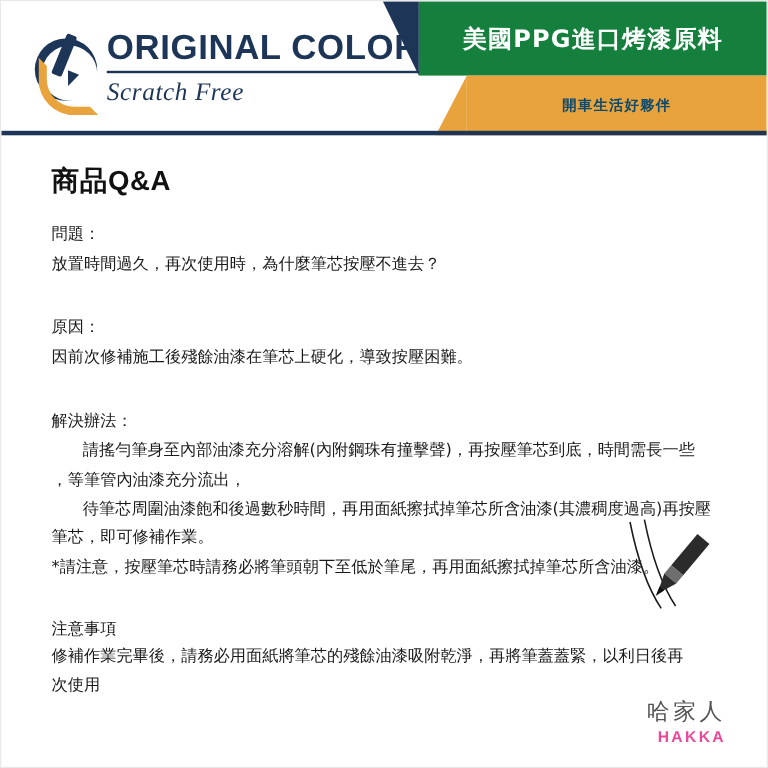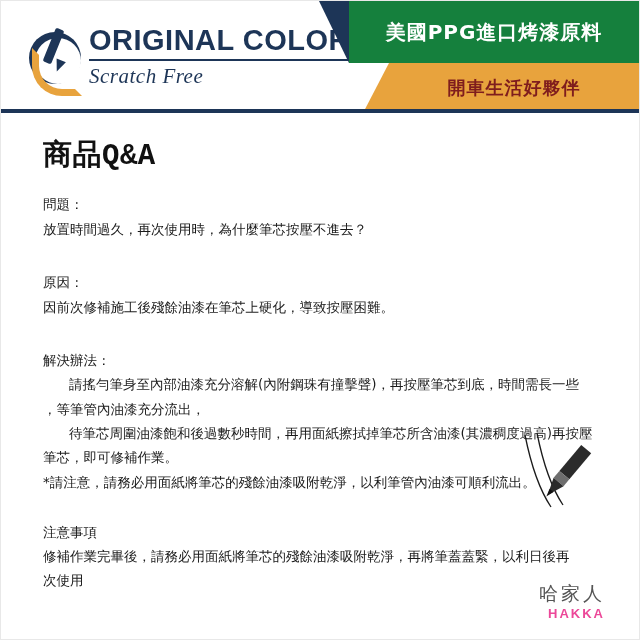--- a/index.html
+++ b/index.html
@@ -183,43 +183,43 @@
     left: -26px;
     top: 0;
     width: 0;
     height: 0;
     border-bottom: 50px solid #e8a33d;
     border-left: 26px solid transparent;
   }
   .band-orange-text {
     font-family: "DejaVu Sans", sans-serif;
     font-weight: bold;
-    font-size: 18px;
-    color: #7f1d1d;
+    font-size: 12px;
+    color: #0c4a6e;
     letter-spacing: 1px;
   }
   .header-divider {
     position: absolute;
     left: 0;
     bottom: 0;
     width: 100%;
     height: 4px;
     background: #1d3557;
   }
 
   
   .content {
     position: relative;
     padding: 22px 38px 0 42px;
     box-sizing: border-box;
   }
   .doc-title {
-    font-family: Liberation Mono, monospace;
-    font-weight: bold;
-    font-size: 29px;
+    font-family: Liberation Sans, sans-serif;
+    font-weight: bold;
+    font-size: 23px;
     color: #111111;
     letter-spacing: 0.5px;
     margin: 0 0 18px 0;
   }
   .block {
     margin-bottom: 16px;
   }
   .lbl {
     font-family: "DejaVu Sans", sans-serif;
     font-size: 13.5px;
@@ -334,21 +334,21 @@
     </div>
 
     <div class="gap-lg"></div>
 
     <div class="block solution-block">
       <p class="lbl">解決辦法：</p>
       <p class="ln indent">請搖勻筆身至內部油漆充分溶解(內附鋼珠有撞擊聲)，再按壓筆芯到底，時間需長一些</p>
       <p class="ln">，等筆管內油漆充分流出，</p>
       <p class="ln indent">待筆芯周圍油漆飽和後過數秒時間，再用面紙擦拭掉筆芯所含油漆(其濃稠度過高)再按壓</p>
       <p class="ln">筆芯，即可修補作業。</p>
-      <p class="ln">*請注意，請務必用面紙將筆芯的殘餘油漆吸附乾淨，以利筆管內油漆可順利流出。</p>
+      <p class="ln">*請注意，按壓筆芯時請務必將筆頭朝下至低於筆尾，再用面紙擦拭掉筆芯所含油漆。</p>
     </div>
 
     <div class="gap-lg"></div>
 
     <div class="block">
       <p class="notes-title">注意事項</p>
       <p class="ln">修補作業完畢後，請務必用面紙將筆芯的殘餘油漆吸附乾淨，再將筆蓋蓋緊，以利日後再</p>
       <p class="ln">次使用</p>
     </div>
   </div>

